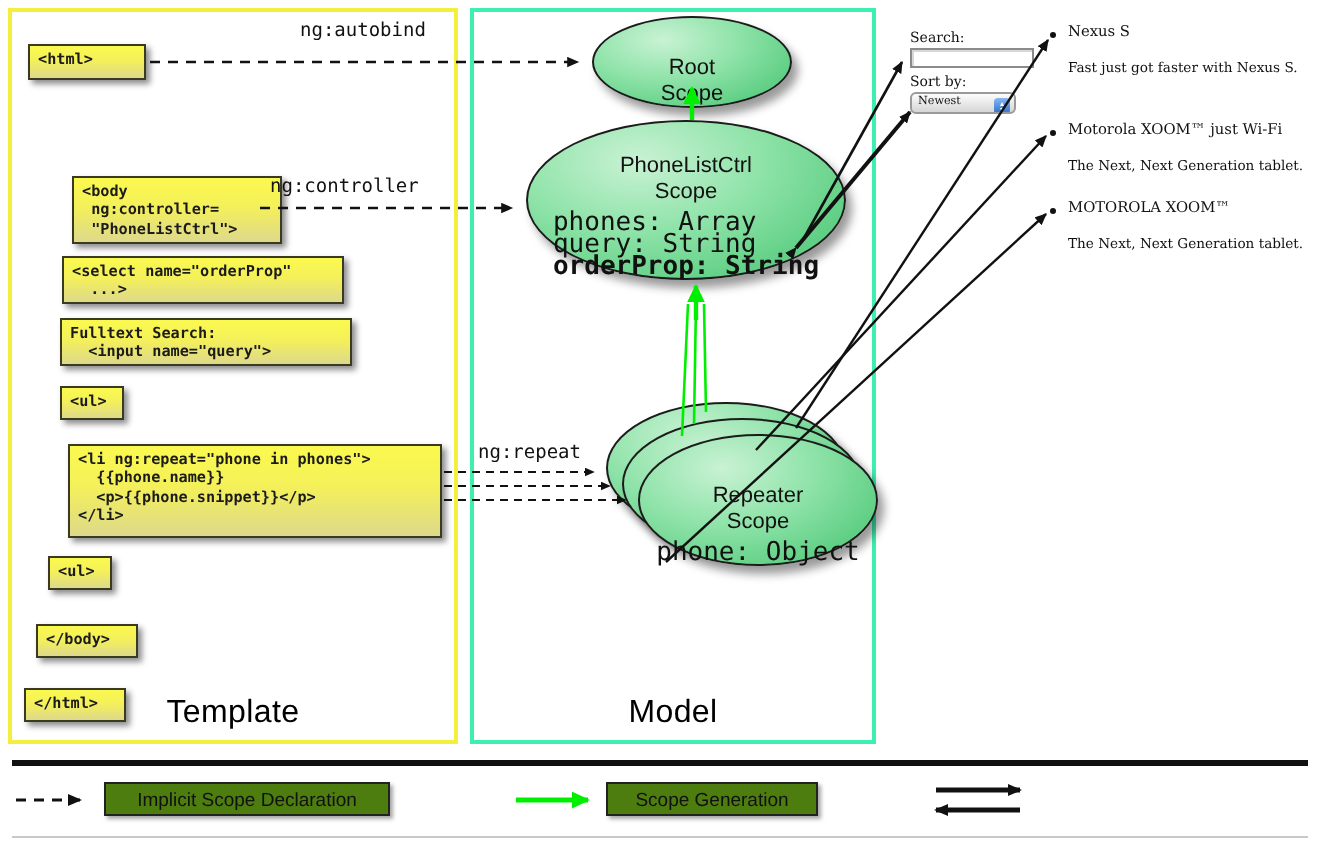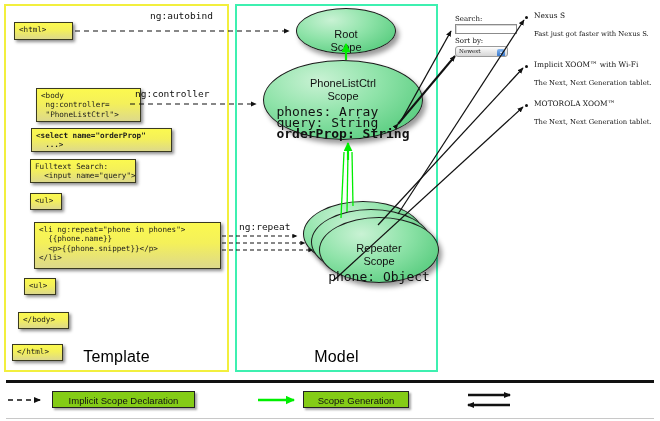--- a/index.html
+++ b/index.html
@@ -17,21 +17,21 @@
   .col-label{position:absolute;bottom:4px;left:0;width:100%;text-align:center;
              font-size:16px;color:#000;letter-spacing:.2px;}
 
   
   .codebox{position:absolute;box-sizing:border-box;
            border:1px solid #3a3a20;
            background:linear-gradient(180deg,#fbf94f 0%,#f4f05a 45%,#ddd98b 100%);
            box-shadow:2px 2px 3px rgba(0,0,0,.45);
            font-family:"DejaVu Sans Mono","Liberation Mono",monospace;
            font-size:7.6px;line-height:9.4px;color:#1b1b1b;
-           padding:2px 4px;white-space:pre;}
+           padding:2px 4px;white-space:pre;font-weight:bold;}
   .codebox.bold{font-weight:bold;}
 
   
   .scope{position:absolute;box-sizing:border-box;border-radius:50%;
          border:1.6px solid #1c1c1c;
          background:radial-gradient(ellipse at 35% 25%,#c9f2d4 0%,#8fe3a9 42%,#5fcf84 78%,#cfe8d4 100%);
          box-shadow:3px 4px 5px rgba(0,0,0,.40);
          display:flex;flex-direction:column;align-items:center;justify-content:flex-end;
          text-align:center;color:#111;}
   .scope .title{font-family:"Liberation Sans",sans-serif;font-size:11px;line-height:12.5px;}
@@ -63,21 +63,21 @@
   .mock-select .arrowbox:before{content:"";position:absolute;left:2.5px;top:2px;
                border-left:1.5px solid transparent;border-right:1.5px solid transparent;
                border-bottom:2px solid #fff;}
   .mock-select .arrowbox:after{content:"";position:absolute;left:2.5px;top:5px;
                border-left:1.5px solid transparent;border-right:1.5px solid transparent;
                border-top:2px solid #fff;}
 
   
   #legend{position:absolute;left:0;top:378px;width:660px;height:43px;}
   .legend-rule{position:absolute;left:6px;top:2px;width:648px;height:3px;background:#111;}
-  .legend-box{position:absolute;box-sizing:border-box;background:#84cc16;
+  .legend-box{position:absolute;box-sizing:border-box;background:#4d7c0f;
               border:1.3px solid #222;box-shadow:1.5px 1.5px 2px rgba(0,0,0,.35);
               font-size:9.5px;color:#111;text-align:center;
               padding-top:2.5px;white-space:nowrap;}
   .legend-rule-bottom{position:absolute;left:6px;top:40px;width:648px;height:1px;background:#c8c8c8;}
 
   svg.overlay{position:absolute;left:0;top:0;width:660px;height:421px;pointer-events:none;}
 </style>
 </head>
 <body>
 
@@ -92,21 +92,21 @@
 
   <div class="codebox" style="left:14px;top:22px;width:59px;height:18px;">&lt;html&gt;</div>
 
   <div class="codebox" style="left:36px;top:88px;width:105px;height:34px;">&lt;body
  ng:controller=
  "PhoneListCtrl"&gt;</div>
 
   <div class="codebox bold" style="left:31px;top:128px;width:141px;height:24px;">&lt;select name="orderProp"
   ...&gt;</div>
 
-  <div class="codebox" style="left:30px;top:159px;width:106px;height:24px;">Fulltext Search:
+  <div class="codebox" style="left:30px;top:159px;width:146px;height:24px;">Fulltext Search:
   &lt;input name="query"&gt;</div>
 
   <div class="codebox" style="left:30px;top:193px;width:32px;height:17px;">&lt;ul&gt;</div>
 
   <div class="codebox" style="left:34px;top:222px;width:187px;height:47px;">&lt;li ng:repeat="phone in phones"&gt;
   {{phone.name}}
   &lt;p&gt;{{phone.snippet}}&lt;/p&gt;
 &lt;/li&gt;</div>
 
   <div class="codebox" style="left:24px;top:278px;width:32px;height:17px;">&lt;ul&gt;</div>
@@ -148,21 +148,21 @@
   <div class="mock-select" style="left:455px;top:46px;width:53px;height:11px;">
     <span>Newest</span>
     <span class="arrowbox"></span>
   </div>
 
   <div class="view-bullet" style="left:525px;top:16px;"></div>
   <div class="view-text view-item-title" style="left:534px;top:11px;">Nexus S</div>
   <div class="view-text view-item-snippet" style="left:534px;top:30px;text-align:right;">Fast just got faster with Nexus S.</div>
 
   <div class="view-bullet" style="left:525px;top:65px;"></div>
-  <div class="view-text view-item-title" style="left:534px;top:60px;">Implicit XOOM™  with Wi-Fi</div>
+  <div class="view-text view-item-title" style="left:534px;top:60px;">Motorola XOOM™  just Wi-Fi</div>
   <div class="view-text view-item-snippet" style="left:534px;top:79px;">The Next, Next Generation tablet.</div>
 
   <div class="view-bullet" style="left:525px;top:104px;"></div>
   <div class="view-text view-item-title" style="left:534px;top:99px;">MOTOROLA XOOM™</div>
   <div class="view-text view-item-snippet" style="left:534px;top:118px;">The Next, Next Generation tablet.</div>
 
   <svg class="overlay">
     <defs>
       <marker id="ah-black" markerWidth="7" markerHeight="7" refX="5.4" refY="2.6" orient="auto" markerUnits="userSpaceOnUse">
         <path d="M0,0 L6,2.6 L0,5.2 z" fill="#111"></path>

